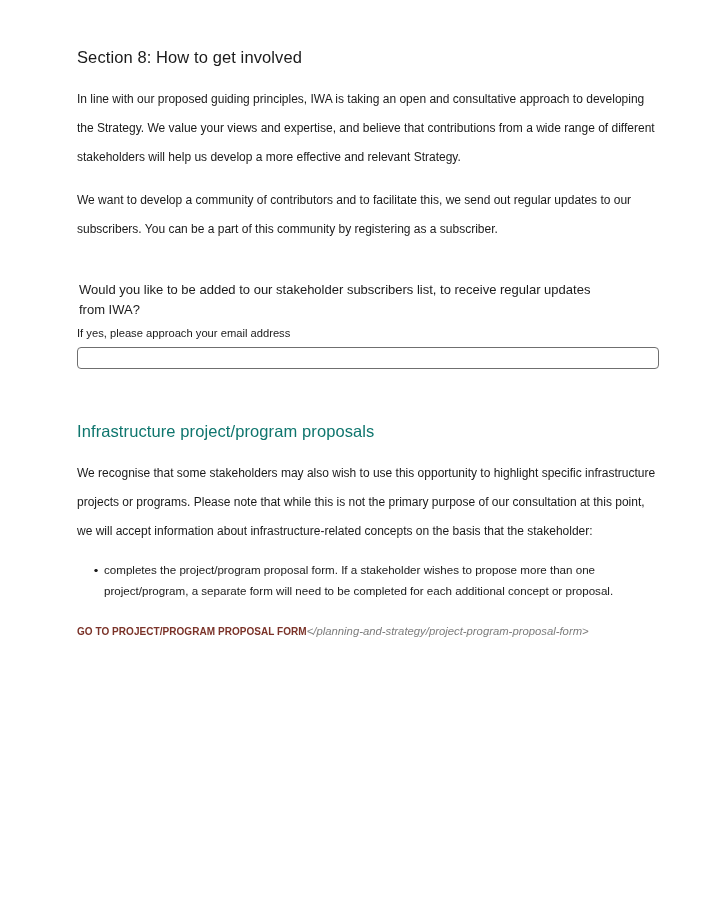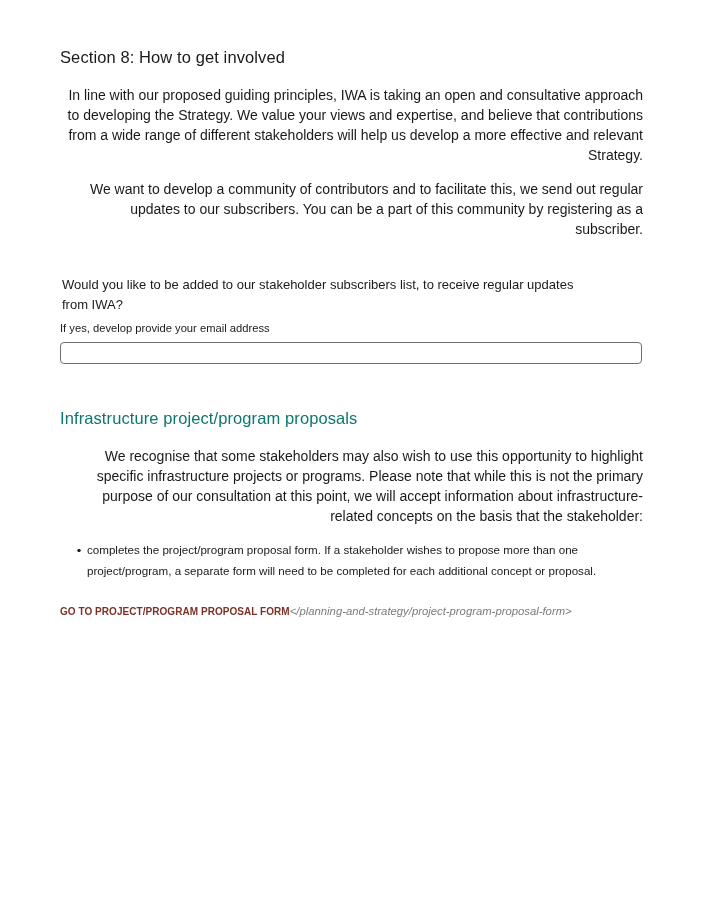--- a/index.html
+++ b/index.html
@@ -19,21 +19,21 @@
   .page {
     position: relative;
     width: 705px;
     height: 919px;
     background: #ffffff;
     box-sizing: border-box;
   }
 
   .content {
     position: absolute;
-    left: 60px;
+    left: 77px;
     top: 47px;
     width: 583px;
   }
 
   h1.section-heading {
     font-size: 16.5px;
     font-weight: 400;
     color: #1a1a1a;
     margin: 0 0 17px 0;
     line-height: 1.3;
@@ -43,35 +43,35 @@
   h2.sub-heading {
     font-size: 16.5px;
     font-weight: 400;
     color: #0f766e;
     margin: 0 0 17px 0;
     line-height: 1.3;
     letter-spacing: 0.1px;
   }
 
   p.body-text {
-    font-size: 14px;
-    font-weight: 400;
-    line-height: 20px;
+    font-size: 12px;
+    font-weight: 400;
+    line-height: 29px;
     color: #1a1a1a;
     margin: 0 0 14px 0;
-    text-align: right;
+    text-align: left;
   }
 
   .spacer-after-intro {
     height: 22px;
   }
 
   .form-block {
     margin-left: 2px;
-    margin-bottom: 8px;
+    margin-bottom: 16px;
   }
 
   .form-question {
     font-size: 13px;
     font-weight: 400;
     line-height: 20px;
     color: #1a1a1a;
     margin: 0 0 4px 0;
     max-width: 520px;
   }
@@ -185,21 +185,21 @@
 
     <p class="body-text">We want to develop a community of contributors and to facilitate this, we send out regular updates to our subscribers. You can be a part of this community by registering as a subscriber.</p>
 
     <div class="spacer-after-intro"></div>
 
     <div class="form-block">
 
       <div class="form-question">Would you like to be added to our stakeholder subscribers list, to receive regular updates from IWA?</div>
 
 
-      <div class="field-label">If yes, develop provide your email address</div>
+      <div class="field-label">If yes, please approach your email address</div>
 
       <input class="text-input" type="text" value="" style="">
     </div>
 
     <div class="gap-before-subheading"></div>
 
     <h2 class="sub-heading">Infrastructure project/program proposals</h2>
 
     <p class="body-text">We recognise that some stakeholders may also wish to use this opportunity to highlight specific infrastructure projects or programs. Please note that while this is not the primary purpose of our consultation at this point, we will accept information about infrastructure-related concepts on the basis that the stakeholder:</p>
 

